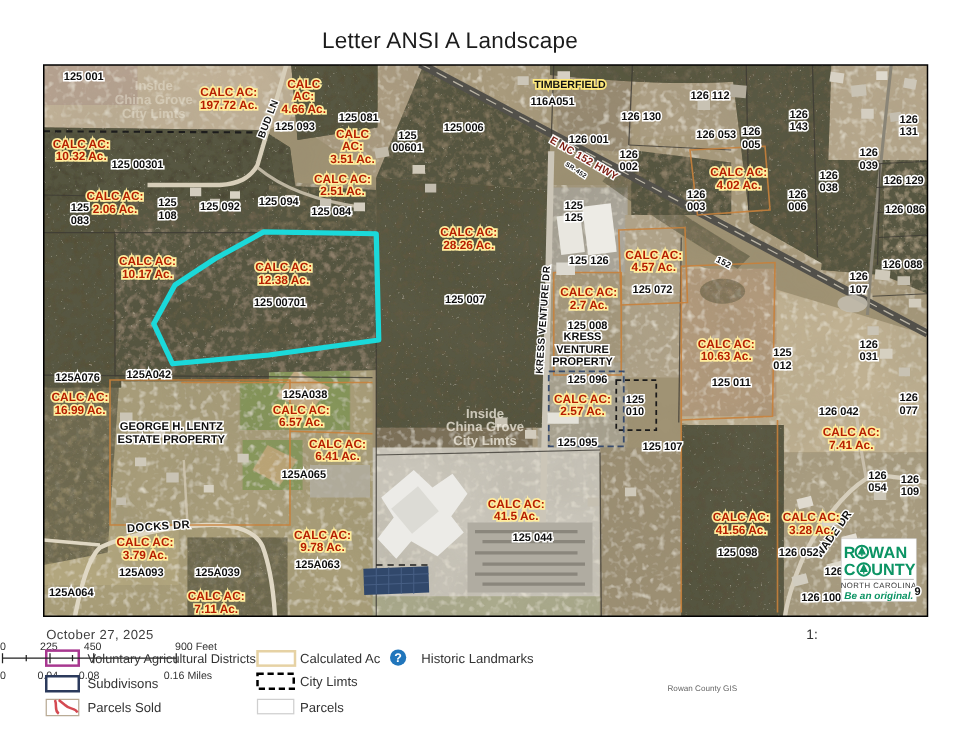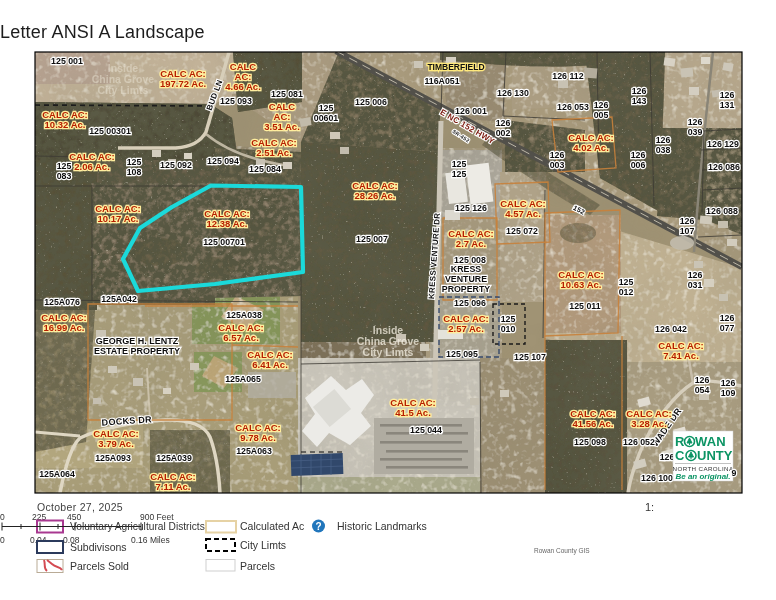--- a/index.html
+++ b/index.html
@@ -4,21 +4,21 @@
 <title>Letter ANSI A Landscape</title>
 <style>
 html,body{margin:0;padding:0;background:#fff;width:776px;height:600px;overflow:hidden;font-family:"Liberation Sans",sans-serif;}
 #page{position:relative;width:776px;height:600px;background:#fff;}
 svg text{font-family:"Liberation Sans",sans-serif;}
 </style>
 </head>
 <body>
 <div id="page">
 
-<div style="position:absolute;left:0;top:22px;width:720px;text-align:left;font-size:18px;color:#1c1c1c;letter-spacing:0.2px;">Letter ANSI A Landscape</div>
+<div style="position:absolute;left:0;top:22px;width:720px;text-align:center;font-size:18px;color:#1c1c1c;letter-spacing:0.2px;">Letter ANSI A Landscape</div>
 
 <svg width="776" height="600" viewBox="0 0 776 600" style="position:absolute;left:0;top:0;" xmlns="http://www.w3.org/2000/svg">
 <defs>
 <clipPath id="mapclip">
           <rect x="35" y="52" width="707" height="441"></rect>
         </clipPath>
 <filter id="fWoods" x="-5%" y="-5%" width="110%" height="110%">
 <feTurbulence type="fractalNoise" baseFrequency="0.17" numOctaves="3" seed="7" stitchTiles="stitch" result="n"></feTurbulence>
 <feColorMatrix in="n" type="matrix" values="0 0 0 0 0.09  0 0 0 0 0.09  0 0 0 0 0.05  1.45 1.45 1.45 0 -1.3" result="dk"></feColorMatrix>
 <feComposite in="dk" in2="SourceAlpha" operator="in" result="dk2"></feComposite>

